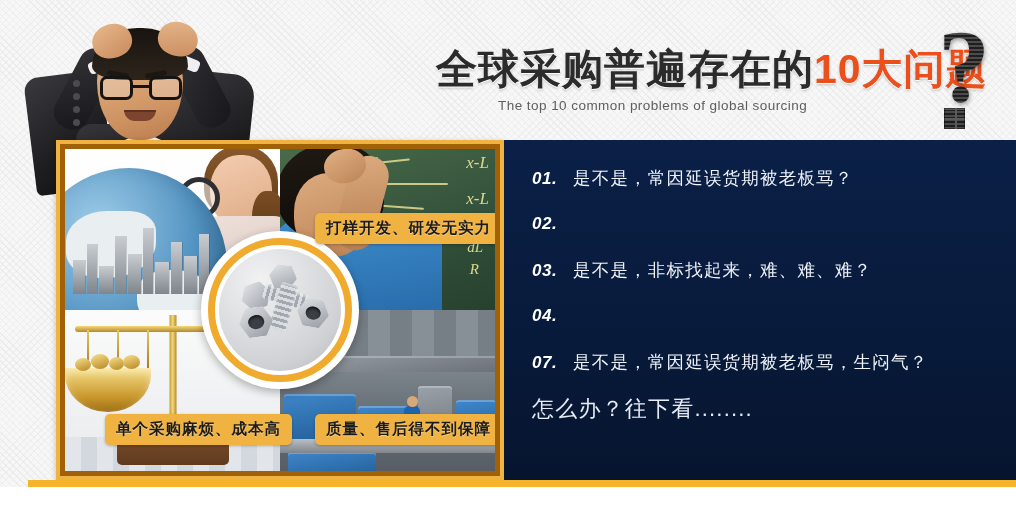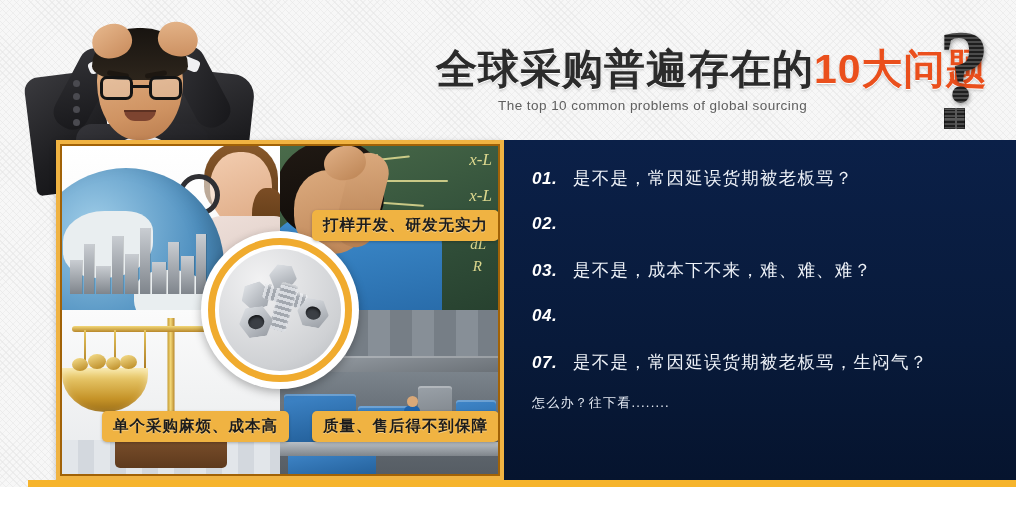--- a/index.html
+++ b/index.html
@@ -136,21 +136,21 @@
   #card { position:absolute; left:28px; top:140px; width:988px; height:340px; }
 
   
   #collage-frame {
     position:absolute; left:28px; top:0; width:448px; height:340px;
     background:#f0b342; padding:4px;
     box-shadow:0 2px 6px rgba(0,0,0,.22);
   }
   #collage {
     position:relative; width:100%; height:100%; background:#ffffff;
-    border:2px solid #a16207; overflow:hidden;
+    border:5px solid #a16207; overflow:hidden;
   }
   .quad { position:absolute; width:50%; height:50%; overflow:hidden; }
   .quad.tl { left:0;   top:0; }
   .quad.tr { right:0;  top:0; }
   .quad.bl { left:0;   bottom:0; }
   .quad.br { right:0;  bottom:0; }
 
   
   .tl-bg { position:absolute; inset:0; background:linear-gradient(180deg,#ffffff,#f4f4f4); }
   .tl .globe {
@@ -328,21 +328,21 @@
   }
   .q-row {
     display:flex; align-items:baseline; margin-bottom:24px; color:#eef2f8;
   }
   .q-num {
     font-style:italic; font-weight:700; font-size:17px; letter-spacing:.5px;
     margin-right:13px; color:#ffffff; min-width:28px;
   }
   .q-text { font-size:17.5px; letter-spacing:1.2px; color:#eef2f8; }
   #closing {
-    font-size:13px; letter-spacing:1.2px; color:#e6ebf4; margin-top:-4px;
+    font-size:22px; letter-spacing:1.2px; color:#e6ebf4; margin-top:-4px;
   }
 
   
   #orange-strip {
     position:absolute; left:28px; top:480px; width:988px; height:9px; background:#f6b42c;
   }
   #arrow {
     position:absolute; left:50%; transform:translateX(-50%); top:481px;
     width:0; height:0;
     border-left:76px solid transparent; border-right:76px solid transparent;
@@ -502,21 +502,21 @@
     <div id="panel">
       <div class="q-row">
         <span class="q-num">01.</span>
         <span class="q-text">是不是，常因延误货期被老板骂？</span>
       </div>
       <div class="q-row">
         <span class="q-num">02.</span>
       </div>
       <div class="q-row">
         <span class="q-num">03.</span>
-        <span class="q-text">是不是，成本下不来，难、难、难？</span>
+        <span class="q-text">是不是，非标找起来，难、难、难？</span>
       </div>
       <div class="q-row">
         <span class="q-num">04.</span>
       </div>
       <div class="q-row">
         <span class="q-num">07.</span>
         <span class="q-text">是不是，常因延误货期被老板骂，生闷气？</span>
       </div>
       <div id="closing">怎么办？往下看........</div>
     </div>

